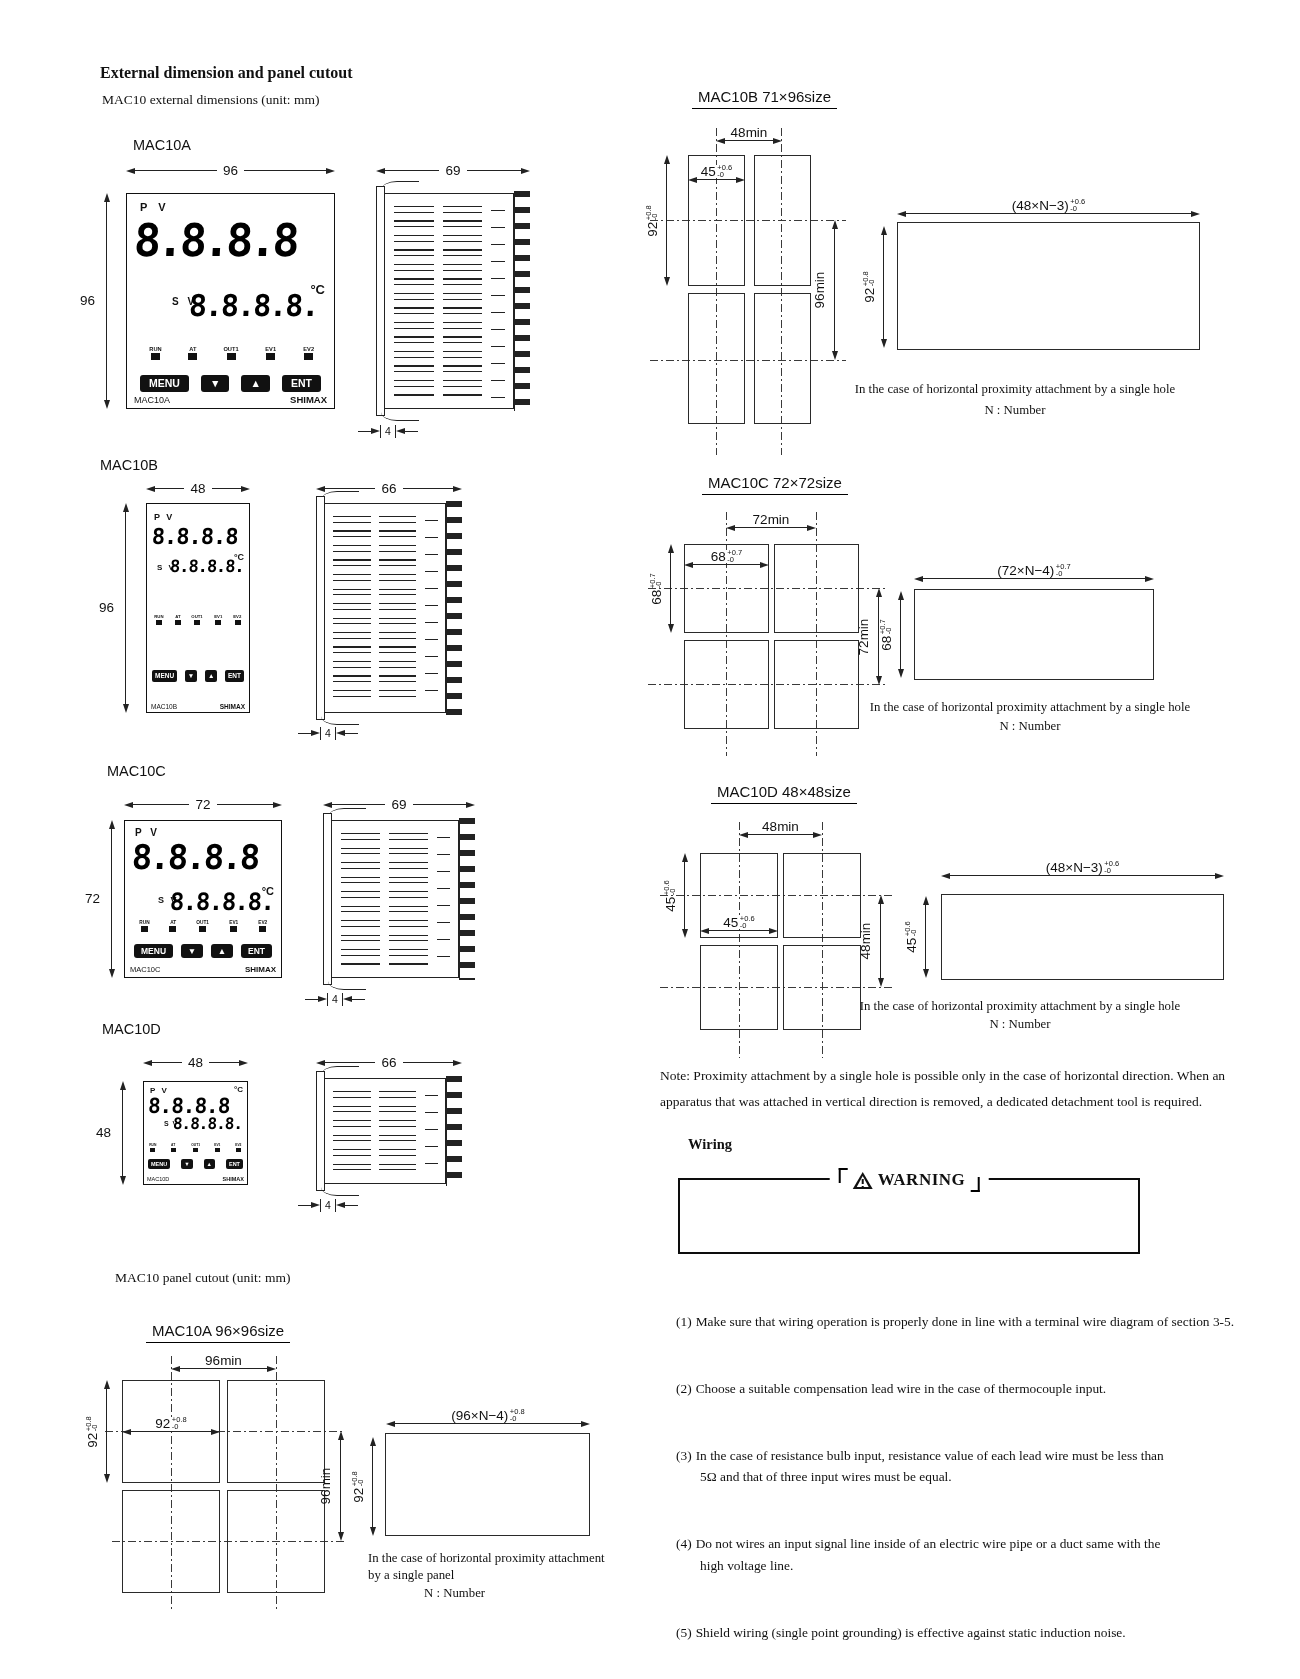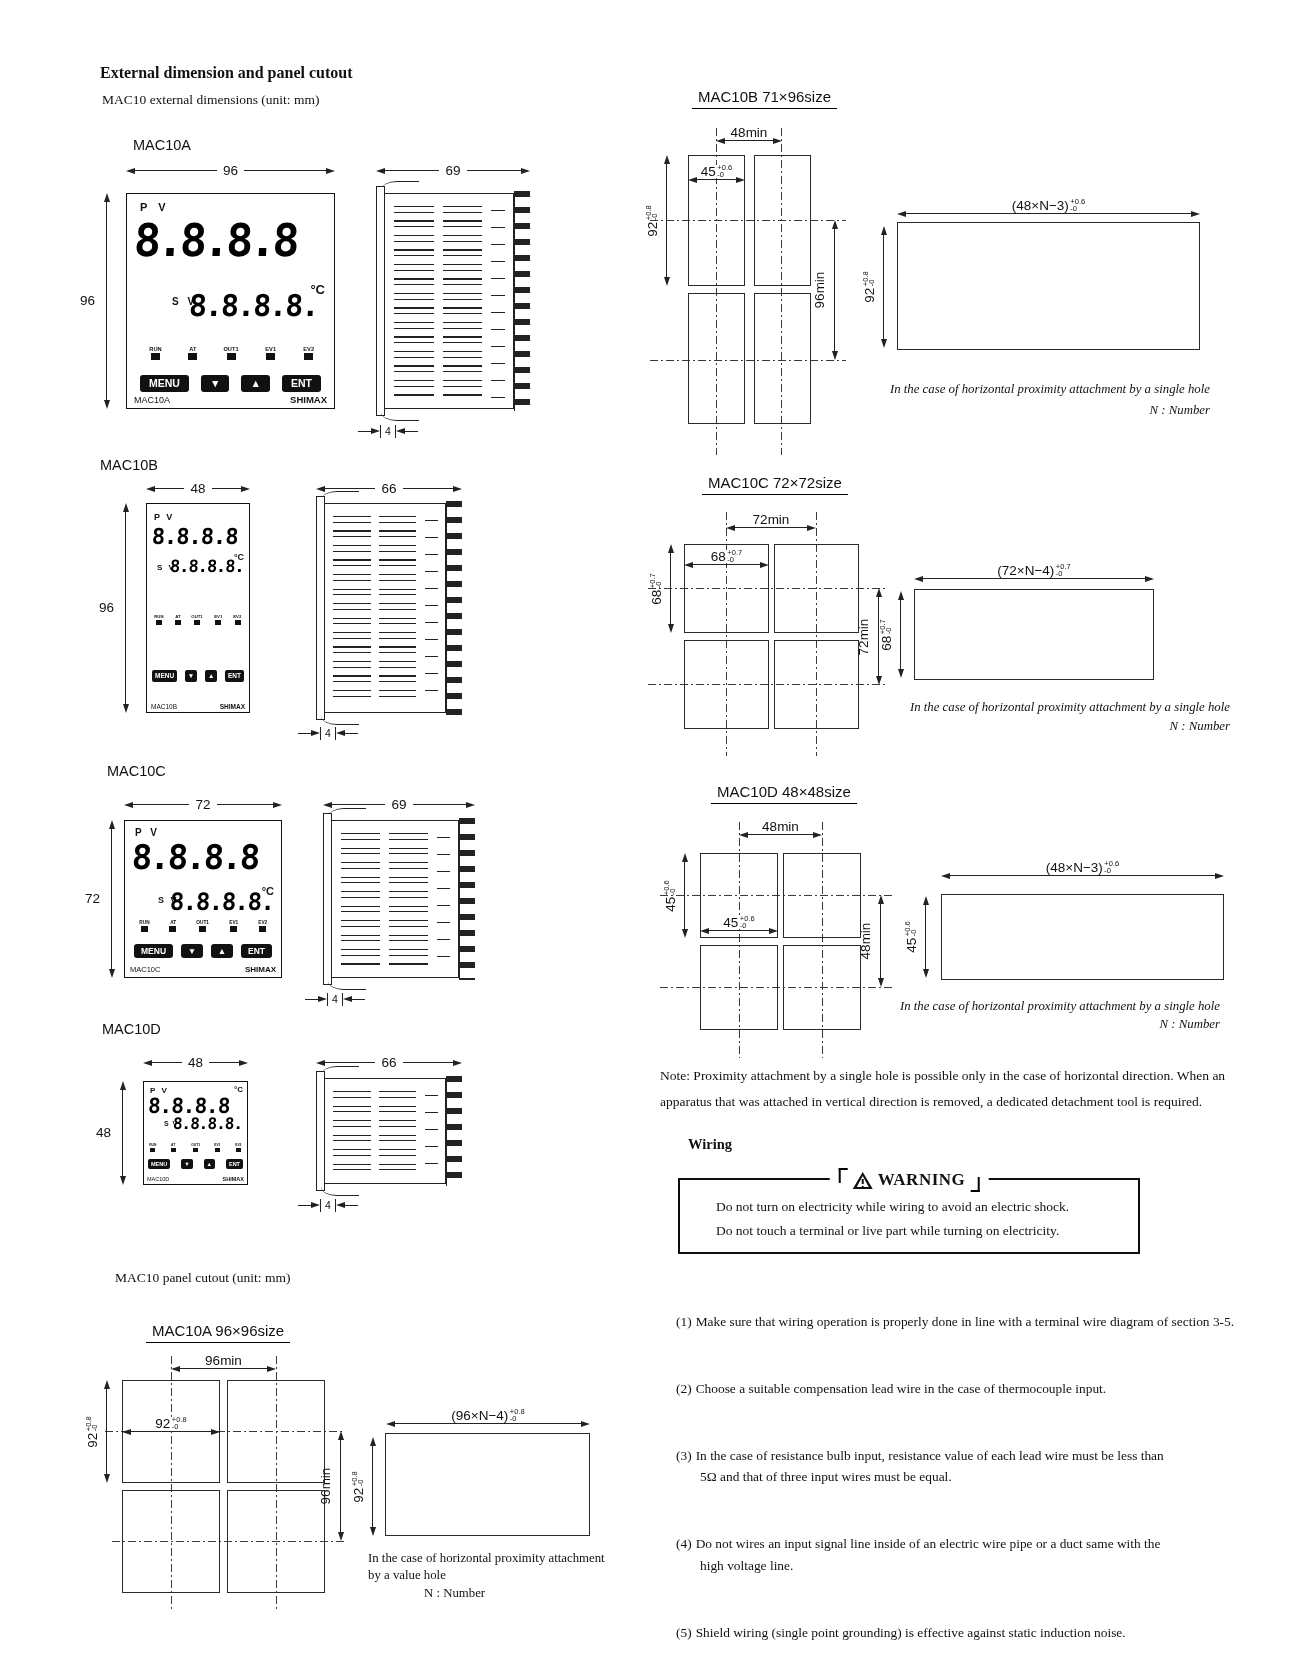--- a/index.html
+++ b/index.html
@@ -118,21 +118,21 @@
   .svhook.b { bottom:-5px; border-bottom:1.8px solid #222; border-bottom-left-radius:16px 9px; }
 
   
   .cutsq { position:absolute; border:1.6px solid #2a2a2a; }
   .holerect { position:absolute; border:1.6px solid #2a2a2a; }
   .ddv { position:absolute; width:1px;
          background:repeating-linear-gradient(to bottom, #3a3a3a 0 8px, transparent 8px 11px, #3a3a3a 11px 13px, transparent 13px 16px); }
   .ddh { position:absolute; height:1px;
          background:repeating-linear-gradient(to right, #3a3a3a 0 8px, transparent 8px 11px, #3a3a3a 11px 13px, transparent 13px 16px); }
   .cap { position:absolute; font:12.8px "Liberation Serif",serif; white-space:nowrap; }
-  .capc { text-align:right;font-style:italic; }
+  .capc { text-align:center; }
 
   
   .notetxt { position:absolute; font:13.5px "Liberation Serif",serif; white-space:nowrap; }
   .wirhead { position:absolute; font:bold 14.5px "Liberation Serif",serif; }
   .warnbox { position:absolute; border:2.5px solid #0d0d0d; background:#fff; }
   .warntitle { position:absolute; top:-13px; left:50%; transform:translateX(-50%); background:#fff;
                padding:0 9px; display:flex; align-items:center; gap:5px; height:26px; }
   .wword { font:bold 17px "Liberation Serif",serif; letter-spacing:.5px; }
   .cbo { width:9px; height:15px; border-top:2px solid #000; border-left:2px solid #000; align-self:flex-start; margin-top:1px; }
   .cbc { width:9px; height:15px; border-bottom:2px solid #000; border-right:2px solid #000; align-self:flex-end; margin-bottom:1px; }
@@ -530,21 +530,21 @@
       <span class="av d"></span>
     <span class="vlab rot">
         <span class="tv">92</span>
         <span class="tol">
           <i>+0.8</i>
           <i>-0</i>
         </span>
       </span>
   </div>
   <div class="cap" style="left:368px;top:1551px;">In the case of horizontal proximity attachment</div>
-  <div class="cap" style="left:368px;top:1568px;">by a value hole</div>
+  <div class="cap" style="left:368px;top:1568px;">by a single panel</div>
   <div class="cap" style="left:424px;top:1586px;">N : Number</div>
 
   <div class="abs cuttitle" style="left:692px;top:88px;">MAC10B 71×96size</div>
   <div class="ddv" style="left:716px;top:128px;height:327px;"></div>
   <div class="ddv" style="left:781px;top:128px;height:327px;"></div>
   <div class="ddh" style="left:650px;top:220px;width:196px;"></div>
   <div class="ddh" style="left:650px;top:360px;width:196px;"></div>
   <div class="cutsq" style="left:688px;top:155px;width:57px;height:131px;"></div>
   <div class="cutsq" style="left:754px;top:155px;width:57px;height:131px;"></div>
   <div class="cutsq" style="left:688px;top:293px;width:57px;height:131px;"></div>
@@ -767,24 +767,20 @@
   <div class="warnbox" style="left:678px;top:1178px;width:462px;height:76px;">
     <div class="warntitle">
       <span class="cbo"></span>
       <span class="wicon">
           <span class="inner"></span>
           <span class="exc"></span>
         </span>
       <b class="wword">WARNING</b>
       <span class="cbc"></span>
     </div>
-    <div class="warnlines">
-      <div>Do not turn on electricity while wiring to avoid an electric shock.</div>
-      <div>Do not touch a terminal or live part while turning on electricity.</div>
-    </div>
   </div>
 
   <div class="wlist" style="left:676px;top:1266px;width:540px;">
     <div class="witem"><span class="wnum">(1)</span><span>Make sure that wiring operation is properly done in line with a terminal wire diagram of section 3-5.</span><div class="wl2"></div></div>
     <div class="witem"><span class="wnum">(2)</span><span>Choose a suitable compensation lead wire in the case of thermocouple input.</span><div class="wl2"></div></div>
     <div class="witem"><span class="wnum">(3)</span><span>In the case of resistance bulb input, resistance value of each lead wire must be less than</span><div class="wl2">5Ω and that of three input wires must be equal.</div></div>
     <div class="witem"><span class="wnum">(4)</span><span>Do not wires an input signal line inside of an electric wire pipe or a duct same with the</span><div class="wl2">high voltage line.</div></div>
     <div class="witem"><span class="wnum">(5)</span><span>Shield wiring (single point grounding) is effective against static induction noise.</span><div class="wl2"></div></div>
   </div>
 

